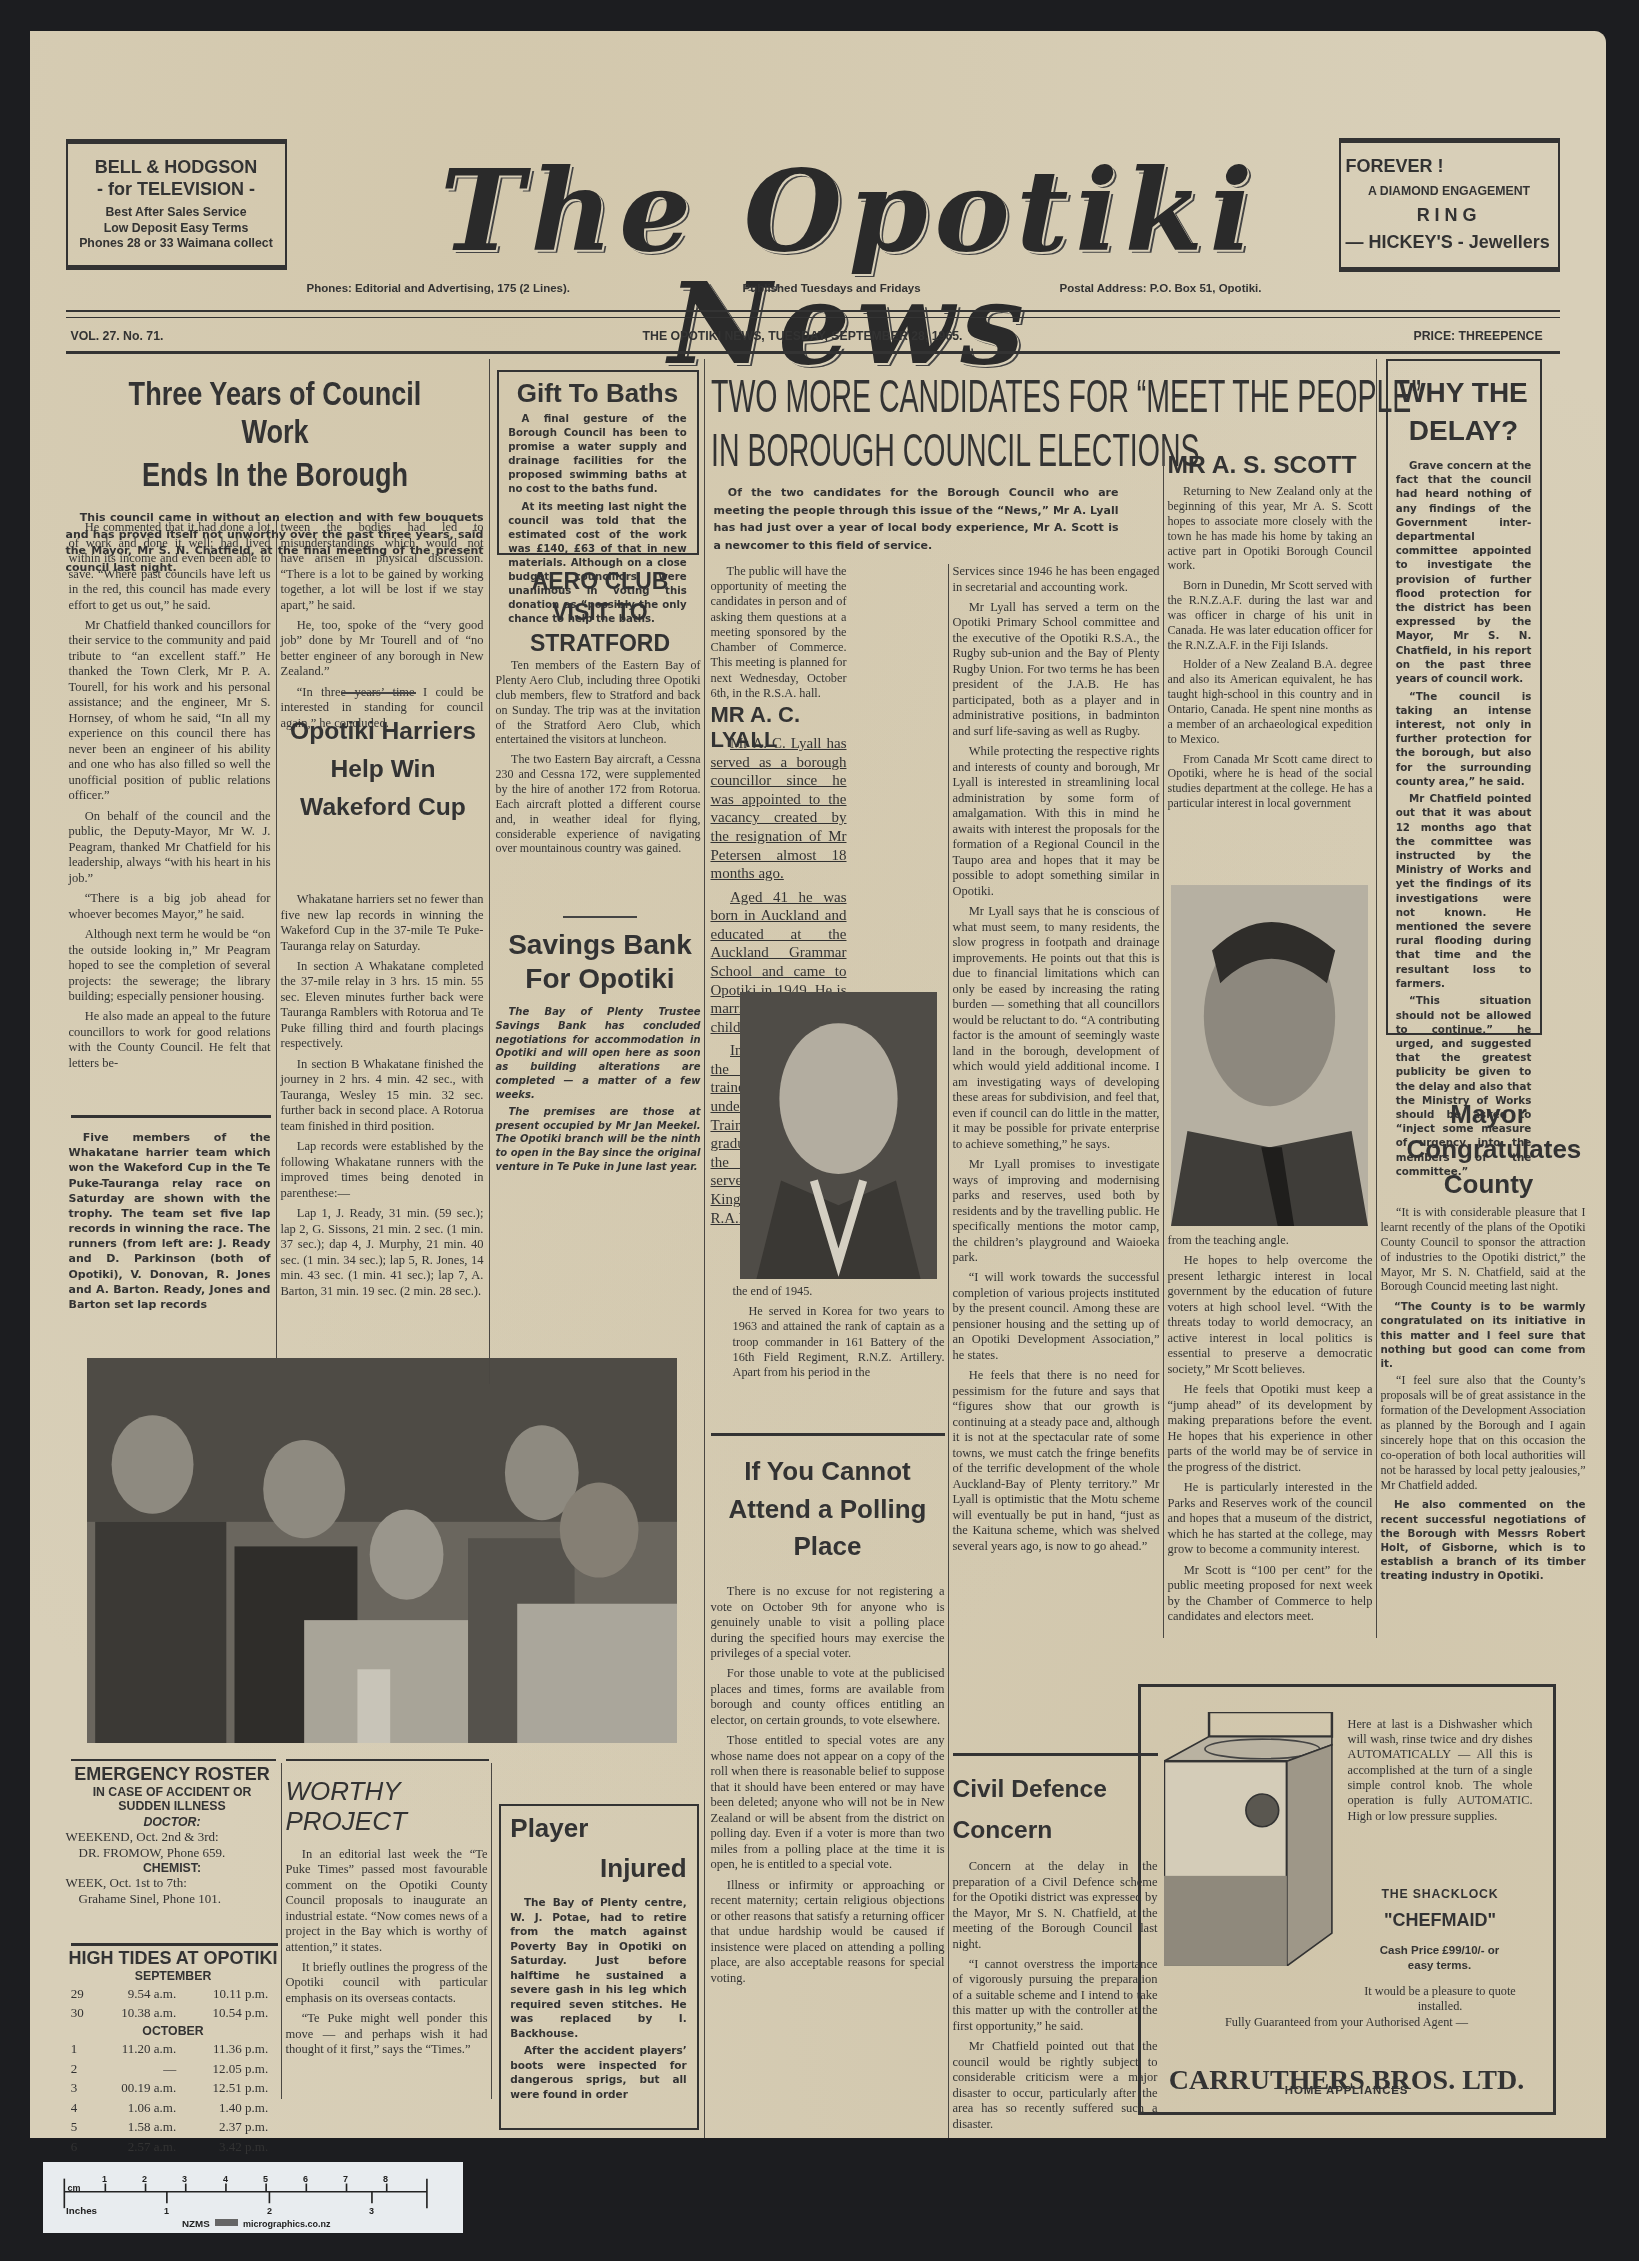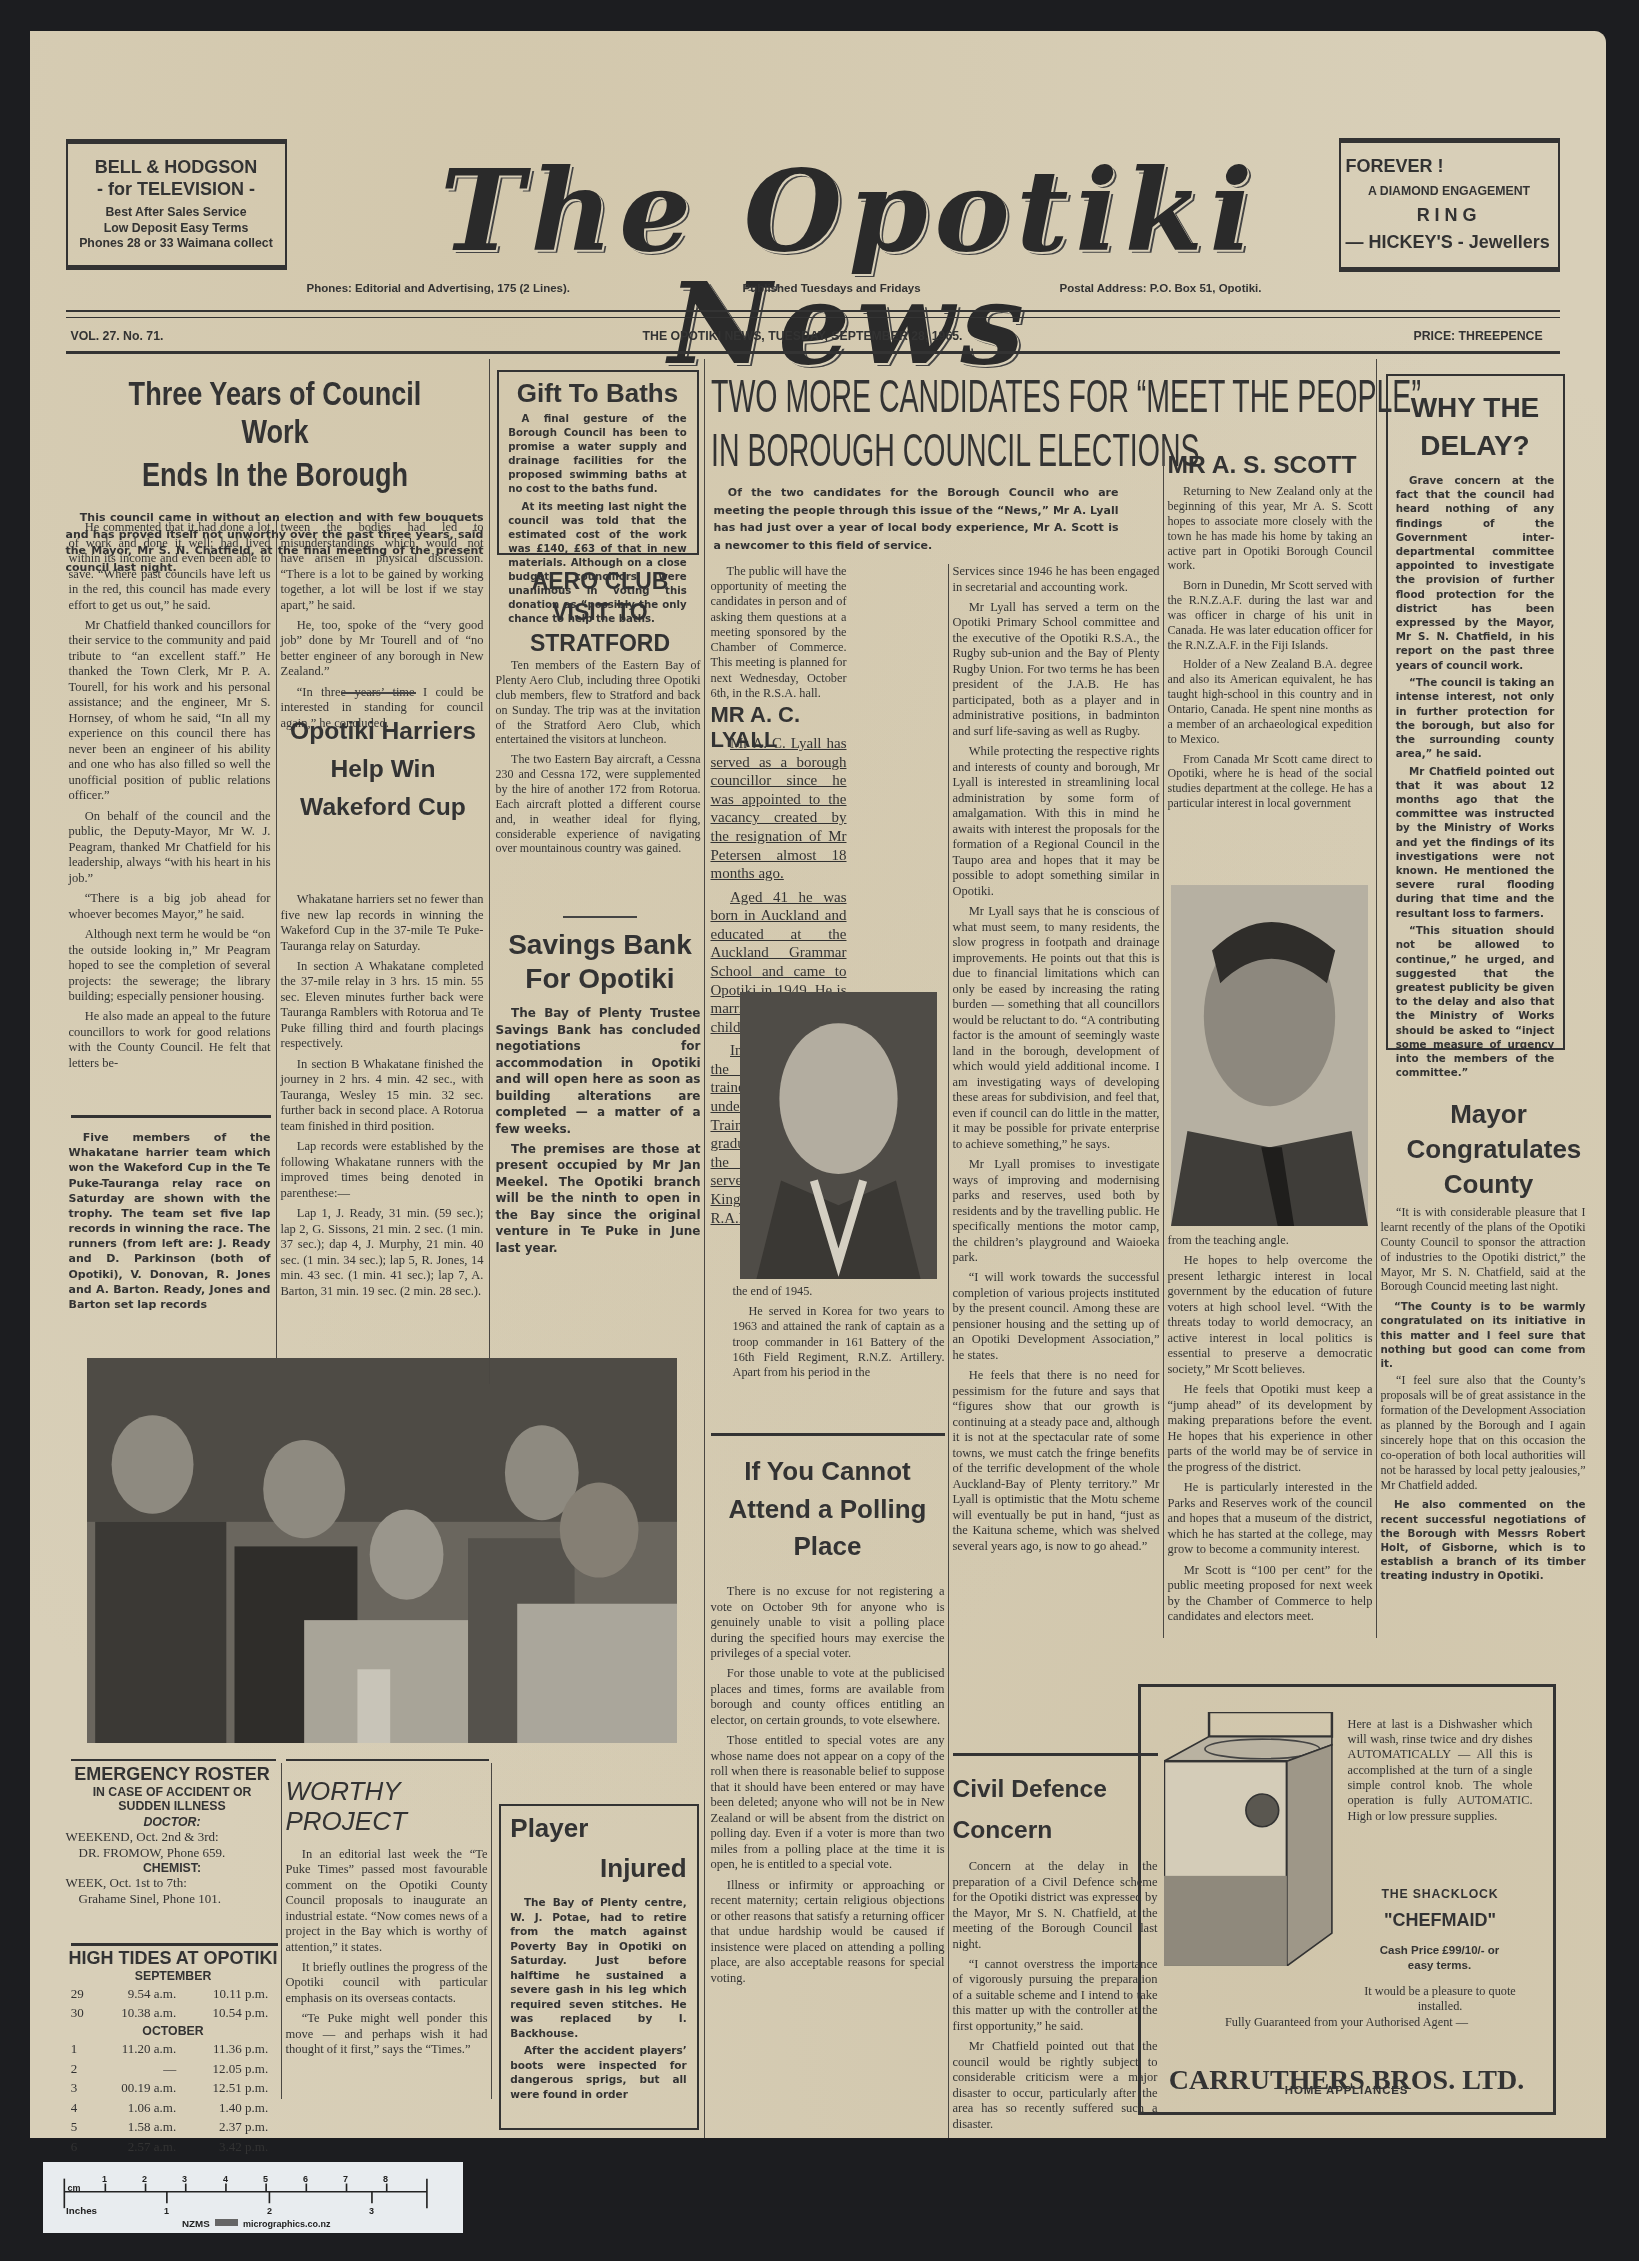--- a/index.html
+++ b/index.html
@@ -163,21 +163,21 @@
       <p>At its meeting last night the council was told that the estimated cost of the work was £140, £63 of that in new materials. Although on a close budget, councillors were unanimous in voting this donation as “possibly the only chance to help the baths.</p>
     </div>
   </div>
   <div class="abs hl" style="left:476px; top:535px; width:189px; font-size:23px; line-height:1.35;">AERO CLUB VISIT TO STRATFORD</div>
   <div class="abs body" style="left:466px; top:627px; width:205px; font-size:12px;">
     <p>Ten members of the Eastern Bay of Plenty Aero Club, including three Opotiki club members, flew to Stratford and back on Sunday. The trip was at the invitation of the Stratford Aero Club, which entertained the visitors at luncheon.</p>
     <p style="margin-bottom:0">The two Eastern Bay aircraft, a Cessna 230 and Cessna 172, were supplemented by the hire of another 172 from Rotorua. Each aircraft plotted a different course and, in weather ideal for flying, considerable experience of navigating over mountainous country was gained.</p>
   </div>
   <div class="short-rule" style="left:533px; top:885px; width:74px;"></div>
   <div class="abs hl" style="left:474px; top:897px; width:193px; font-size:28px; line-height:1.2;">Savings Bank For Opotiki</div>
-  <div class="abs sans-body" style="left:466px; top:974px; width:205px; font-size:12px;">
+  <div class="abs sans-body" style="left:466px; top:974px; width:205px; font-size:10px;font-style:italic;">
     <p>The Bay of Plenty Trustee Savings Bank has concluded negotiations for accommodation in Opotiki and will open here as soon as building alterations are completed — a matter of a few weeks.</p>
     <p>The premises are those at present occupied by Mr Jan Meekel. The Opotiki branch will be the ninth to open in the Bay since the original venture in Te Puke in June last year.</p>
   </div>
 
   <div class="vline" style="left:674px; top:328px; height:1779px;"></div>
   <div class="abs" style="left:681px; top:338px; width:648px;">
     <div class="hl-cond" style="font-size:46px; font-weight:normal; transform:scaleX(0.62);">TWO MORE CANDIDATES FOR “MEET THE PEOPLE”</div>
   </div>
   <div class="abs" style="left:681px; top:392px; width:426px;">
     <div class="hl-cond" style="font-size:46px; font-weight:normal; transform:scaleX(0.62);">IN BOROUGH COUNCIL ELECTIONS</div>
@@ -258,21 +258,21 @@
     <div>Civil Defence</div>
     <div>Concern</div>
   </div>
   <div class="abs body" style="left:923px; top:1828px; width:205px; font-size:12.5px;">
     <p>Concern at the delay in the preparation of a Civil Defence scheme for the Opotiki district was expressed by the Mayor, Mr S. N. Chatfield, at the meeting of the Borough Council last night.</p>
     <p>“I cannot overstress the importance of vigorously pursuing the preparation of a suitable scheme and I intend to take this matter up with the controller at the first opportunity,” he said.</p>
     <p>Mr Chatfield pointed out that the council would be rightly subject to considerable criticism were a major disaster to occur, particularly after the area has so recently suffered such a disaster.</p>
   </div>
 
   <div class="vline" style="left:1346px; top:328px; height:1279px;"></div>
-  <div class="box" style="left:1356px; top:343px; width:179px; height:676px; padding:6.6px 8.2px;">
+  <div class="box" style="left:1356px; top:328px; width:156px; height:676px; padding:6.6px 8.2px;">
     <div class="hl" style="font-size:28px; line-height:1.35; margin-top:6.6px;">
       <div>WHY THE</div>
       <div>DELAY?</div>
     </div>
     <div class="sans-body" style="font-size:10.3px; margin-top:8.2px;">
       <p>Grave concern at the fact that the council had heard nothing of any findings of the Government inter-departmental committee appointed to investigate the provision of further flood protection for the district has been expressed by the Mayor, Mr S. N. Chatfield, in his report on the past three years of council work.</p>
       <p>“The council is taking an intense interest, not only in further protection for the borough, but also for the surrounding county area,” he said.</p>
       <p>Mr Chatfield pointed out that it was about 12 months ago that the committee was instructed by the Ministry of Works and yet the findings of its investigations were not known. He mentioned the severe rural flooding during that time and the resultant loss to farmers.</p>
       <p>“This situation should not be allowed to continue,” he urged, and suggested that the greatest publicity be given to the delay and also that the Ministry of Works should be asked to “inject some measure of urgency into the members of the committee.”</p>
     </div>

